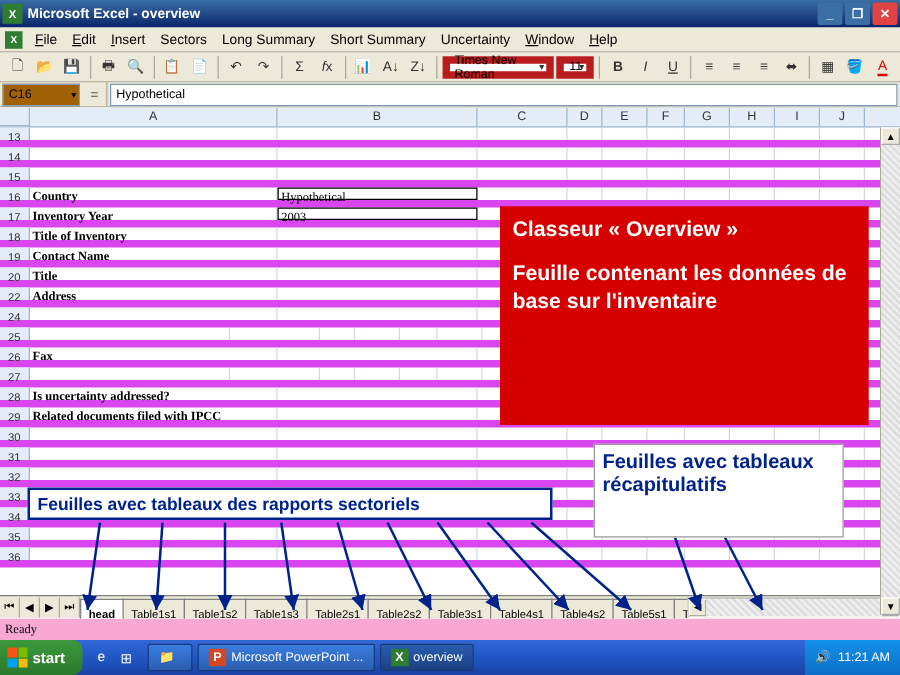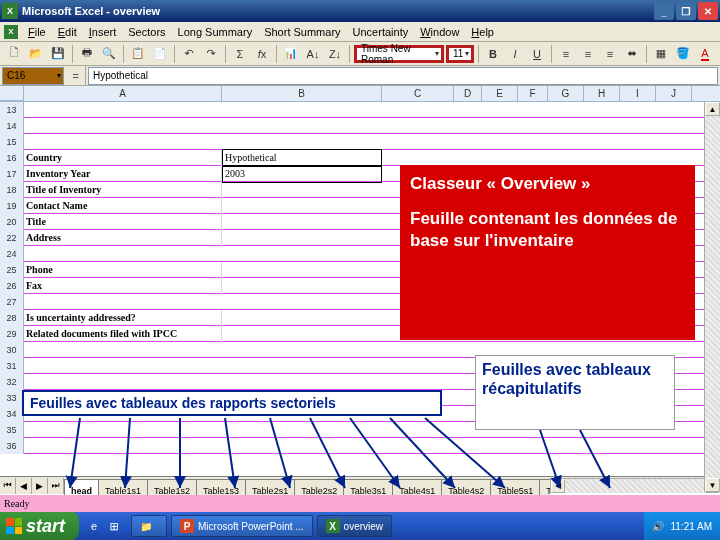--- a/index.html
+++ b/index.html
@@ -18,21 +18,21 @@
   
   .menubar { height: 20px; background: #ece9d8; display: flex; align-items: center; padding: 0 4px; border-bottom: 1px solid #aca899; }
   .menubar .xl-ico { width:14px; height:14px; background:#2e7d32; margin-right:4px; display:flex; align-items:center; justify-content:center; color:#fff; font-size:8px; font-weight:bold;}
   .menubar .mi { padding: 2px 6px; font-size: 11px; }
   .menubar .mi .u { text-decoration: underline; }
   
   
   .toolbar { height: 24px; background: #ece9d8; display: flex; align-items: center; padding: 0 4px; border-bottom: 1px solid #aca899; gap: 2px; }
   .tbtn { width: 20px; height: 20px; display: flex; align-items: center; justify-content: center; border: 1px solid transparent; font-size: 11px; color:#333;}
   .tsep { width: 1px; height: 18px; background: #aca899; margin: 0 2px; }
-  .tsel { height: 18px; background: #fff; border: 3px solid #b91c1c; padding: 0 14px 0 4px; display:flex; align-items:center; position:relative; font-size:10px;}
+  .tsel { height: 18px; background: #fff; border: 6px solid #b91c1c; padding: 0 14px 0 4px; display:flex; align-items:center; position:relative; font-size:10px;}
   .tsel::after { content:"▾"; position:absolute; right:2px; font-size:8px; color:#333;}
   .font-name { width: 90px; }
   .font-size { width: 28px; }
   
   
   .fxrow { height: 20px; background: #ece9d8; display: flex; align-items: center; border-bottom: 1px solid #aca899; }
   .namebox { width: 62px; height: 18px; background: #a16207; border: 1px solid #7f9db9; margin-left:2px; padding: 0 14px 0 4px; font-size:10px; display:flex; align-items:center; position:relative;}
   .namebox::after { content:"▾"; position:absolute; right:2px; font-size:8px;}
   .fxlabel { width: 20px; text-align: center; font-style: italic; font-size: 11px; color:#555; border-right:1px solid #aca899; height:100%; display:flex; align-items:center; justify-content:center; margin-left:2px;}
   .fxinput { flex:1; height:18px; background:#fff; border:1px solid #7f9db9; margin:0 2px; padding:0 4px; font-size:10px; display:flex; align-items:center;}
@@ -40,21 +40,21 @@
   
   .gridwrap { position: relative; height: 390px; background: #fff; overflow:hidden;}
   .colhdrs { display:flex; height:16px; background:#e4ecf7; border-bottom:1px solid #9eb6ce;}
   .rowhdr-corner { width:24px; background:#e4ecf7; border-right:1px solid #9eb6ce; border-bottom:1px solid #9eb6ce;}
   .ch { border-right:1px solid #9eb6ce; text-align:center; font-size:10px; color:#333; line-height:16px;}
   .chA { width: 198px; } .chB { width: 160px; } .chC { width: 72px; } .chD { width: 28px; }
   .chE { width: 36px; } .chF { width: 30px; } .chG { width: 36px; } .chH { width: 36px; }
   .chI { width: 36px; } .chJ { width: 36px; }
   
   .gridbody { position:relative; height: 374px; }
-  .row { display:flex; height:16px; border-bottom:1px solid #d946ef;align-items:center;}
+  .row { display:flex; height:16px; border-bottom:6px solid #d946ef;}
   .rh { width:24px; background:#e4ecf7; border-right:1px solid #9eb6ce; text-align:center; font-size:9px; color:#333; line-height:16px;}
   .cell { border-right:1px solid #d0d7e5; padding:0 2px; font-size:10px; line-height:16px; white-space:nowrap; overflow:visible; font-family:"Times New Roman", serif;}
   .cA {width:198px;} .cB{width:160px;} .cC{width:72px;} .cD{width:28px;} .cE{width:36px;} .cF{width:30px;} .cG{width:36px;} .cH{width:36px;} .cI{width:36px;} .cJ{width:36px;}
   .bold { font-weight:bold; }
   
   
   .redbox1 { position:absolute; left:400px; top:165px; width:295px; height:175px; background:#d60000; color:#fff; padding:8px 10px; font-family:"Verdana",sans-serif; font-size:17px; font-weight:bold; line-height:1.25; z-index:5;}
   .redbox1 .gap { height:14px;}
   .whitebox { position:absolute; left:475px; top:355px; width:200px; height:75px; background:#fff; color:#00238b; padding:4px 6px; font-family:"Verdana",sans-serif; font-size:16px; font-weight:bold; line-height:1.2; z-index:6; border:1px solid #999;}
   .bluebox { position:absolute; left:22px; top:390px; width:420px; height:26px; background:#fff; border:2px solid #00238b; color:#00238b; padding:2px 6px; font-family:"Verdana",sans-serif; font-size:14px; font-weight:bold; display:flex; align-items:center; z-index:6;}
@@ -77,21 +77,21 @@
   
   .vscroll { position:absolute; right:0; top:102px; width:16px; height:390px; background:#ece9d8; border-left:1px solid #aca899; z-index:3;}
   .vscroll .sbtn { height:14px; background:#ece9d8; border:1px outset #fff; font-size:8px; display:flex; align-items:center; justify-content:center;}
   .vscroll .strack { height:calc(100% - 28px); background:repeating-linear-gradient(45deg,#ddd,#ddd 2px,#eee 2px,#eee 4px);}
   
   
   .statusbar { height:18px; background:#f9a8d4; border-top:1px solid #fff; display:flex; align-items:center; padding:0 4px; font-size:10px;font-family:Liberation Serif, serif;}
   
   
   .taskbar { height:28px; background:linear-gradient(to bottom,#3168d5 0%,#2157c4 50%,#1941a5 100%); display:flex; align-items:center;}
-  .startbtn { height:28px; padding:0 14px 0 6px; background:linear-gradient(to bottom,#3c993c,#2a7a2a); color:#fff; font-weight:bold; font-style:italic; font-size:18px; display:flex; align-items:center; border-radius:0 8px 8px 0; gap:4px;}
+  .startbtn { height:28px; padding:0 14px 0 6px; background:linear-gradient(to bottom,#3c993c,#2a7a2a); color:#fff; font-weight:bold; font-size:12px; display:flex; align-items:center; border-radius:0 8px 8px 0; gap:4px;}
   .startbtn .winlogo { width:16px; height:16px; display:grid; grid-template-columns:1fr 1fr; grid-template-rows:1fr 1fr; gap:1px;}
   .startbtn .winlogo div:nth-child(1){background:#f65314;} .startbtn .winlogo div:nth-child(2){background:#7cbb00;} .startbtn .winlogo div:nth-child(3){background:#00a1f1;} .startbtn .winlogo div:nth-child(4){background:#ffbb00;}
   .taskbtn { height:22px; margin:0 2px; padding:0 8px; background:linear-gradient(to bottom,#3a7de0,#2a5db0); color:#fff; font-size:10px; display:flex; align-items:center; gap:4px; border-radius:2px; border:1px solid #1a3a7a;}
   .taskbtn .ico { width:14px; height:14px; display:flex; align-items:center; justify-content:center; font-size:10px;}
   .tray { margin-left:auto; height:28px; padding:0 8px; background:linear-gradient(to bottom,#1290e9,#0d6fc7); color:#fff; font-size:10px; display:flex; align-items:center; gap:6px;}
   
   .ql { display:flex; gap:2px; margin:0 6px;}
   .ql .qi { width:18px; height:18px; display:flex; align-items:center; justify-content:center; color:#fff; font-size:11px;}
 </style>
 </head>
@@ -312,21 +312,20 @@
         <div class="cell cD"></div>
         <div class="cell cE"></div>
         <div class="cell cF"></div>
         <div class="cell cG"></div>
         <div class="cell cH"></div>
         <div class="cell cI"></div>
         <div class="cell cJ"></div>
       </div>
       <div class="row">
         <div class="rh">25</div>
-        <div class="cell cA bold">Phone</div>
         <div class="cell cB"></div>
         <div class="cell cC"></div>
         <div class="cell cD"></div>
         <div class="cell cE"></div>
         <div class="cell cF"></div>
         <div class="cell cG"></div>
         <div class="cell cH"></div>
         <div class="cell cI"></div>
         <div class="cell cJ"></div>
       </div>

